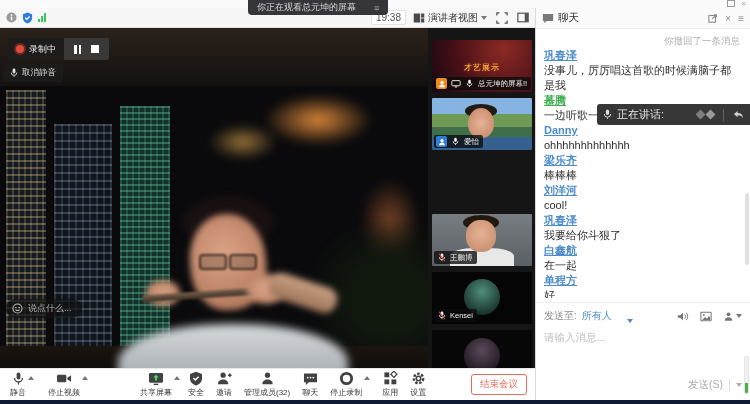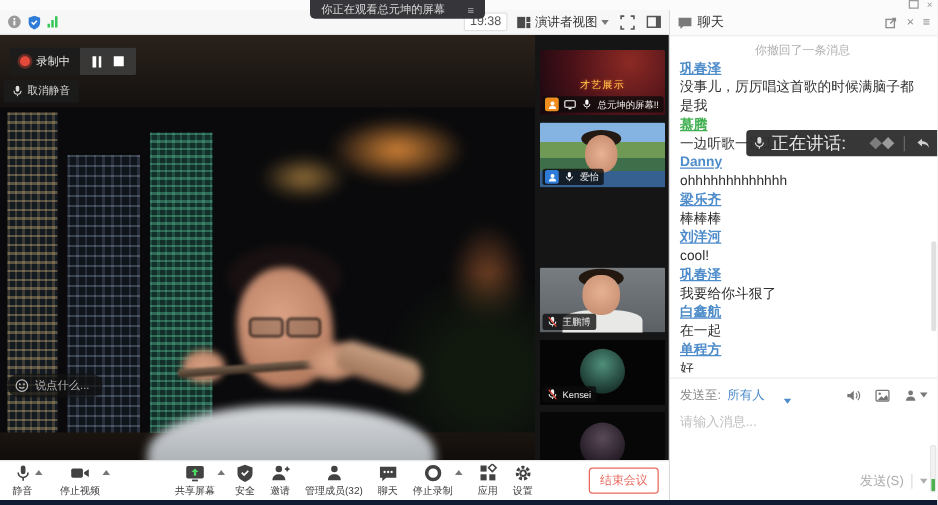--- a/index.html
+++ b/index.html
@@ -106,40 +106,40 @@
   .titem .sub-caret{position:absolute;top:5px;right:-8px;}
   .endbtn{margin-left:auto;margin-right:8px;border:1px solid #e8695c;color:#e8695c;background:#fff;font-size:9.5px;
       border-radius:3px;padding:3px 8px;white-space:nowrap;}
   
   .chat{position:absolute;top:8px;left:535px;width:215px;height:392px;background:#fff;border-left:1px solid #d9d9d9;box-sizing:border-box;z-index:10;}
   .chat-header{height:20px;border-bottom:1px solid #efefef;display:flex;align-items:center;padding:0 6px;background:#fbfbfb;}
   .chat-title{font-size:10.5px;color:#333;margin-left:4px;}
   .chat-header .spacer{flex:1;}
   .ch-ic{margin-left:7px;color:#8b8b8b;font-size:10px;display:inline-flex;align-items:center;}
   .messages{position:absolute;top:20px;left:0;right:0;height:270px;overflow:hidden;padding:5px 10px 0 8px;box-sizing:border-box;}
-  .sysline{text-align:center;color:#b0b0b0;font-size:9.5px;line-height:15px;}
+  .sysline{text-align:right;color:#b0b0b0;font-size:9.5px;line-height:15px;}
   .mname{font-size:11px;line-height:15px;font-weight:bold;text-decoration:underline;}
   .mname.blue{color:#4e8cca;} .mname.green{color:#3faf50;}
   .mtext{font-size:11px;line-height:15px;color:#2f2f2f;}
   .msg-scroll{position:absolute;right:1px;top:185px;width:4px;height:72px;background:#e0e0e0;border-radius:2px;}
   .composer{position:absolute;left:0;right:0;bottom:4px;height:94px;border-top:1px solid #ededed;padding:6px 8px;box-sizing:border-box;}
   .send-row{display:flex;align-items:center;gap:5px;}
   .send-to{font-size:10px;color:#888;}
   .send-target{font-size:10px;color:#4e8cca;display:flex;align-items:flex-end;gap:15px;}
   .send-row .spacer{flex:1;}
   .comp-ic{margin-left:6px;display:inline-flex;align-items:center;color:#777;}
   .placeholder{margin-top:8px;color:#c0c0c0;font-size:10.5px;}
   .sendbtn{position:absolute;right:8px;bottom:4px;display:flex;align-items:center;gap:6px;color:#adadad;font-size:10.5px;}
   .sendbtn .vr{width:1px;height:12px;background:#ddd;}
   .comp-scroll{position:absolute;right:1px;bottom:2px;width:5px;height:38px;border-radius:2px;
       background:linear-gradient(#f1f1f1 0 72%,#4caf50 72%);border:1px solid #e5e5e5;box-sizing:border-box;}
   
   .speaking{position:absolute;top:104px;left:597px;width:153px;height:21px;z-index:80;background:rgba(44,44,44,.95);
       border-radius:3px 0 0 3px;display:flex;align-items:center;padding:0 6px;box-sizing:border-box;gap:5px;}
-  .speaking .lbl{color:#e6e6e6;font-size:14px;white-space:nowrap;}
+  .speaking .lbl{color:#e6e6e6;font-size:11px;white-space:nowrap;}
   .speaking .spacer{flex:1;}
   .dmd{width:7px;height:7px;background:#7d7d7d;transform:rotate(45deg);display:inline-block;}
   .dmd+.dmd{margin-left:-2px;background:#9a9a9a;}
   .speaking .vr{width:1px;height:12px;background:#666;margin:0 4px;}
   
   .taskbar{position:absolute;left:0;top:400px;width:750px;height:4px;background:#101b33;}
   svg{display:block;}
 </style>
 </head>
 <body>

